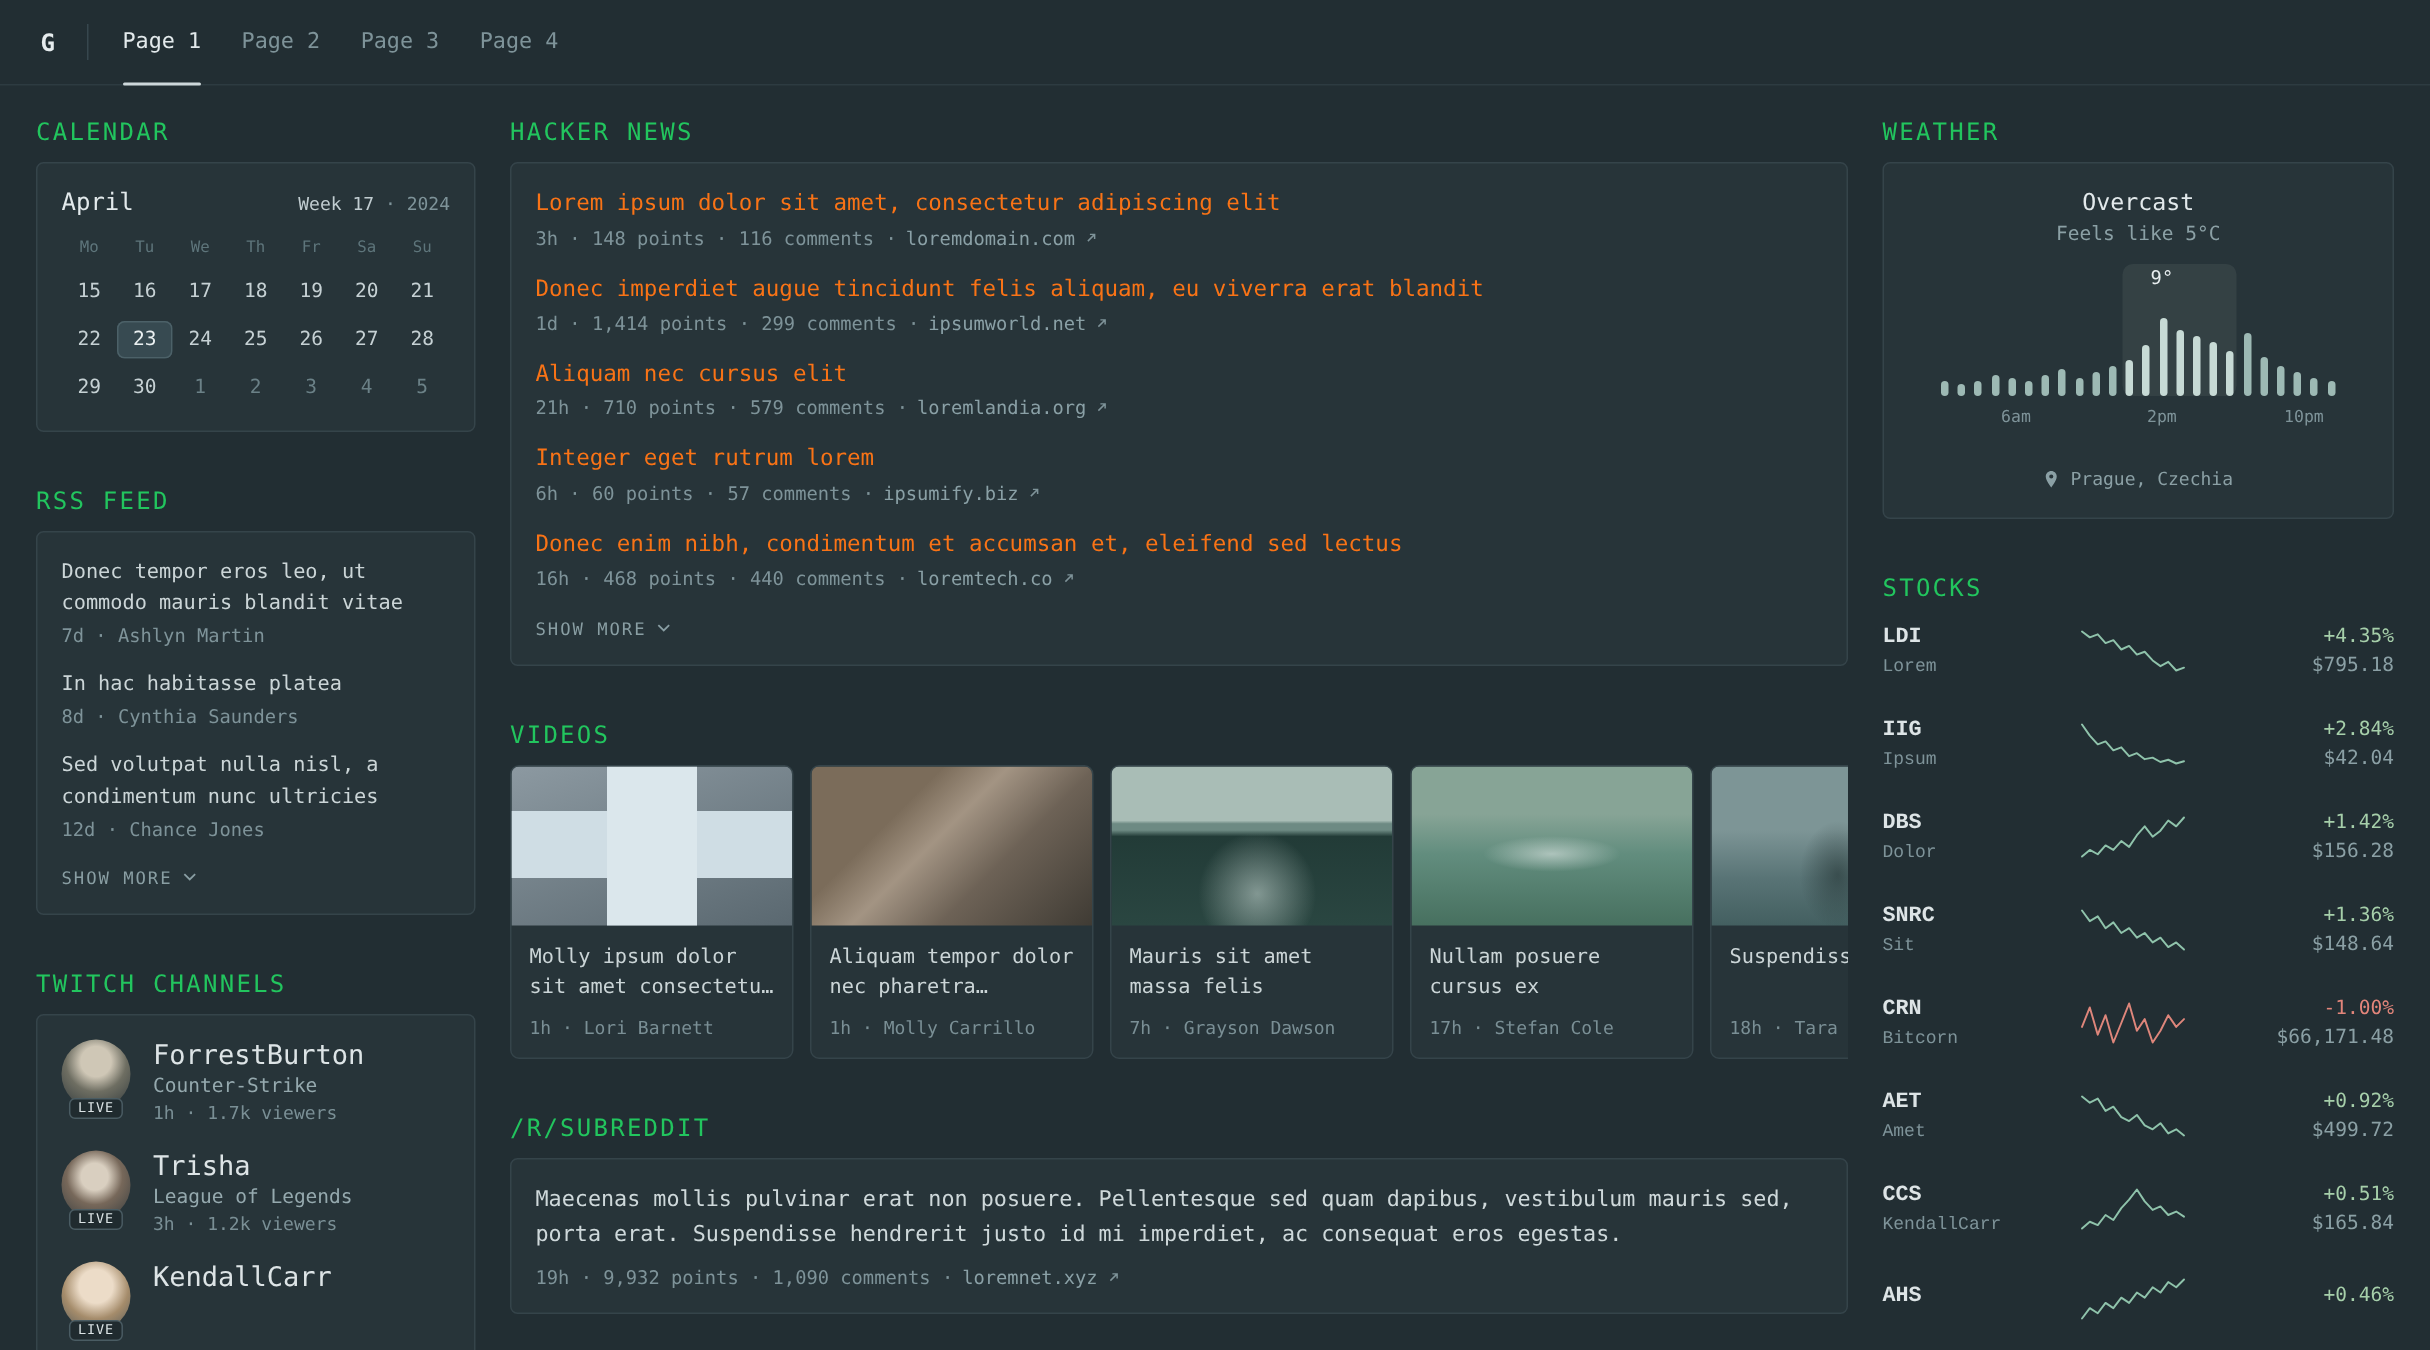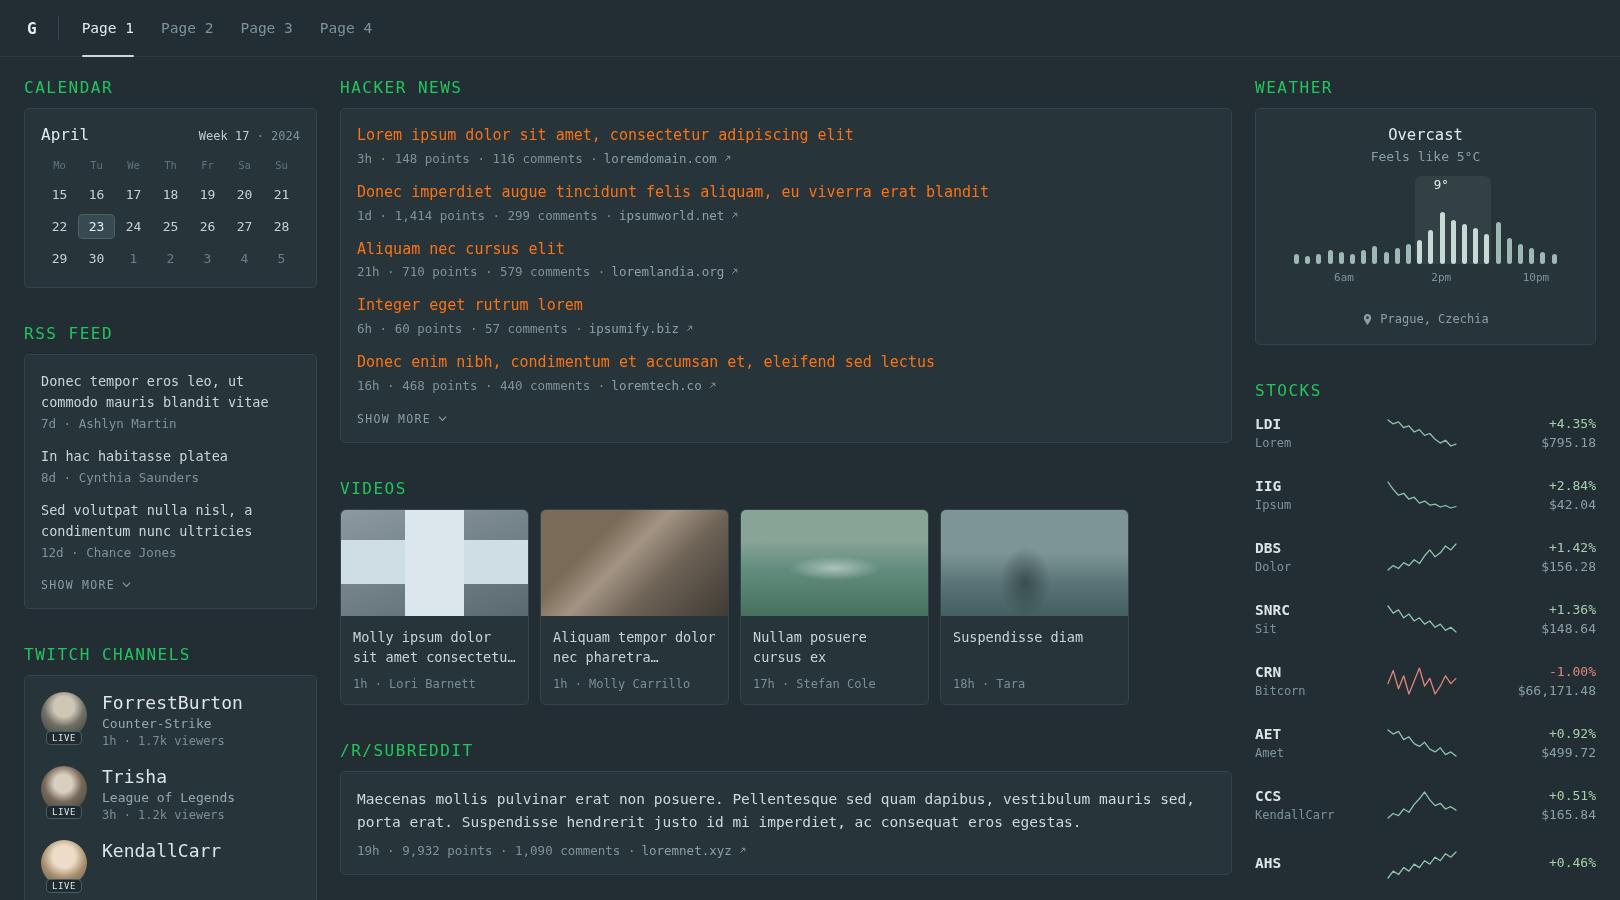--- a/index.html
+++ b/index.html
@@ -90,21 +90,21 @@
   .w-bar { width:5px; border-radius:3px; background:#9db9b4; }
   .w-bar.hot { background:#c7dad5; }
   .w-axis { position:relative; height:16px; margin:7px 22px 12px; font-size:11px; color:#7e9399; }
   .w-axis span { position:absolute; transform:translateX(-50%); top:0; }
   .w-loc { display:inline-flex; align-items:center; gap:7px; font-size:12px; color:#8ba0a5; margin-top:13px; cursor:pointer; }
   .pin svg { display:block; }
 
   
   .stocks-list { margin-top:16px; }
   .stock-row { display:flex; align-items:center; margin-bottom:28px; cursor:pointer; }
-  .stock-left { width:104px; flex:none; }
+  .stock-left { width:104px; flex:none;font-family:Liberation Mono, monospace; }
   .stock-sym { font-size:14.5px; font-weight:bold; color:#dde4e6; }
   .stock-name { font-size:12px; color:#7e9399; margin-top:4px; }
   .stock-spark { flex:1; display:flex; justify-content:center; align-items:center; }
   .spark { width:72px; height:30px; }
   .stock-right { width:112px; flex:none; text-align:right; }
   .stock-change { font-size:13px; }
   .stock-change.pos { color:#a6cfaa; }
   .stock-change.neg { color:#e2857a; }
   .stock-price { font-size:13px; color:#8ba0a5; margin-top:4px; }
 </style>
@@ -325,20 +325,27 @@
             <div class="video-body">
               <div class="video-title">Molly ipsum dolor sit amet consectetu…</div>
               <div class="video-meta">1h · Lori Barnett</div>
             </div>
           </div>
           <div class="video-card">
             <div class="video-thumb thumb-camera-hands"></div>
             <div class="video-body">
               <div class="video-title">Aliquam tempor dolor nec pharetra…</div>
               <div class="video-meta">1h · Molly Carrillo</div>
+            </div>
+          </div>
+          <div class="video-card">
+            <div class="video-thumb thumb-sea-wake"></div>
+            <div class="video-body">
+              <div class="video-title">Mauris sit amet massa felis</div>
+              <div class="video-meta">7h · Grayson Dawson</div>
             </div>
           </div>
           <div class="video-card">
             <div class="video-thumb thumb-canoe-lake"></div>
             <div class="video-body">
               <div class="video-title">Nullam posuere cursus ex</div>
               <div class="video-meta">17h · Stefan Cole</div>
             </div>
           </div>
           <div class="video-card">

